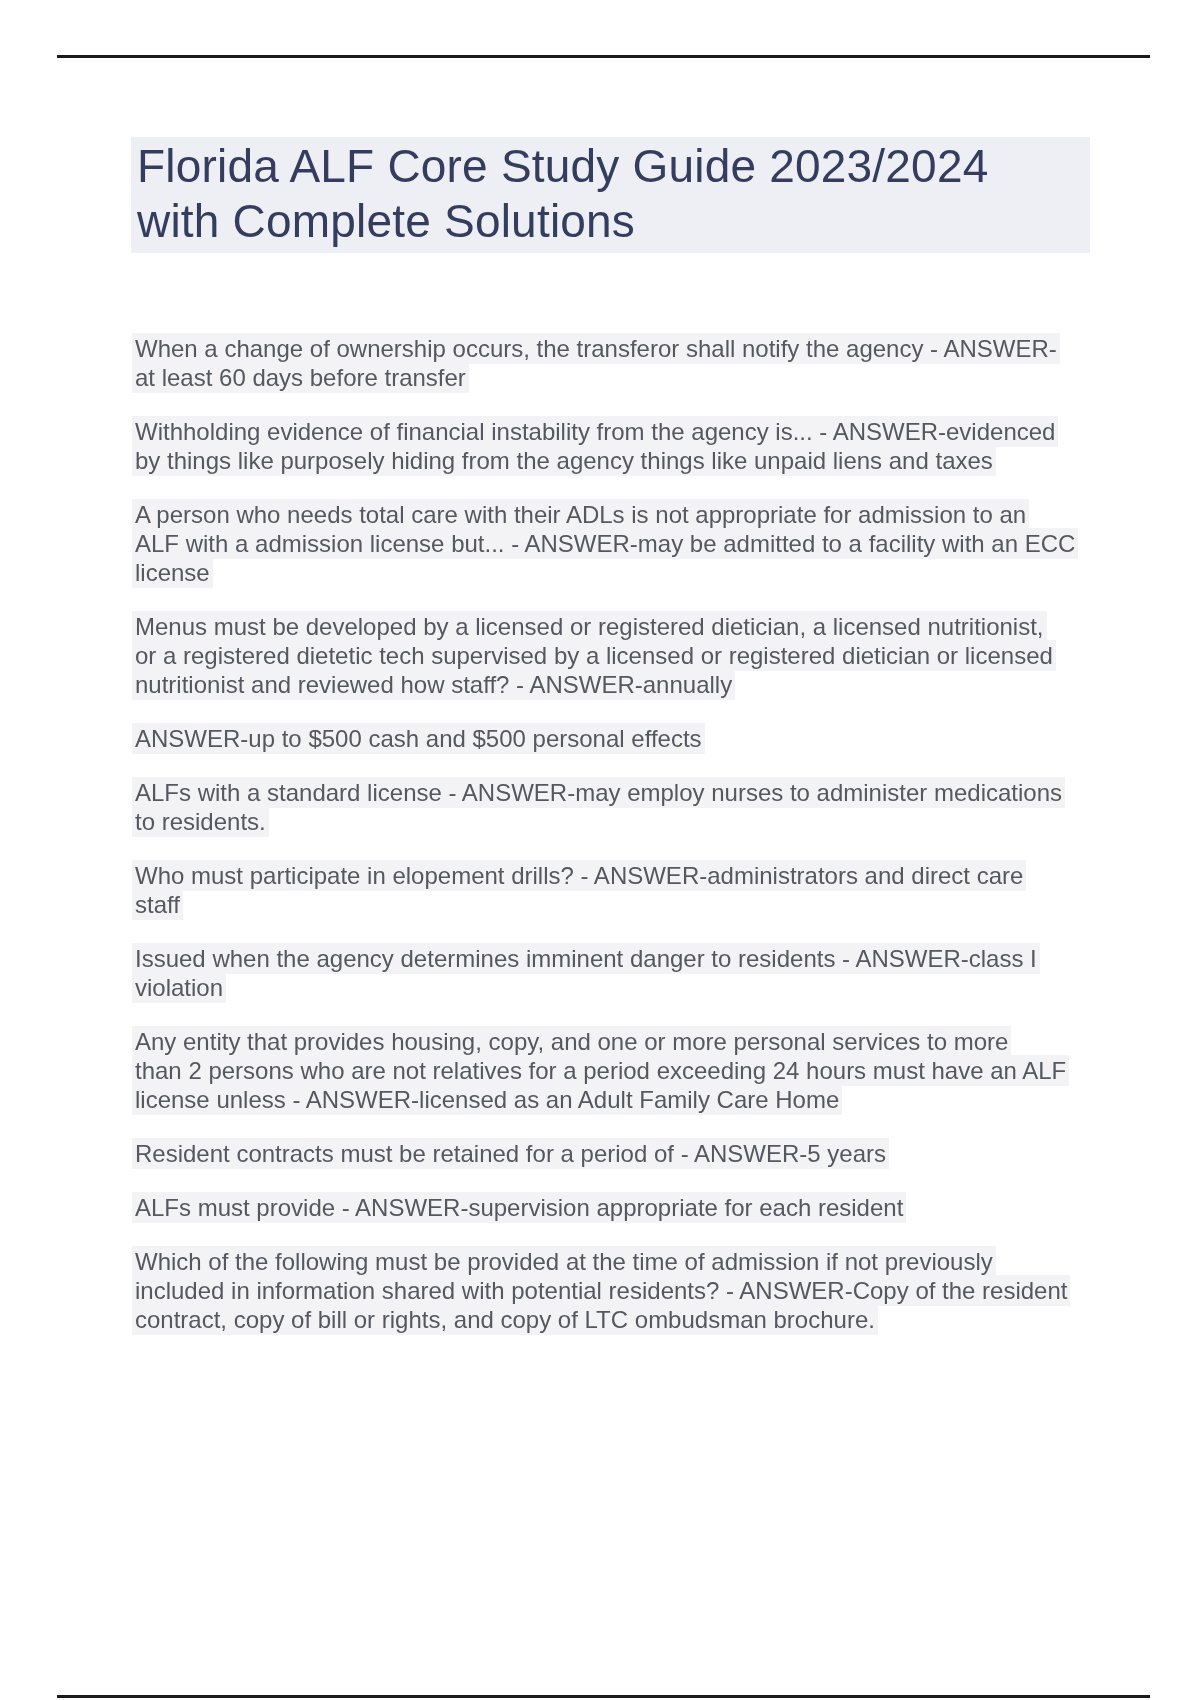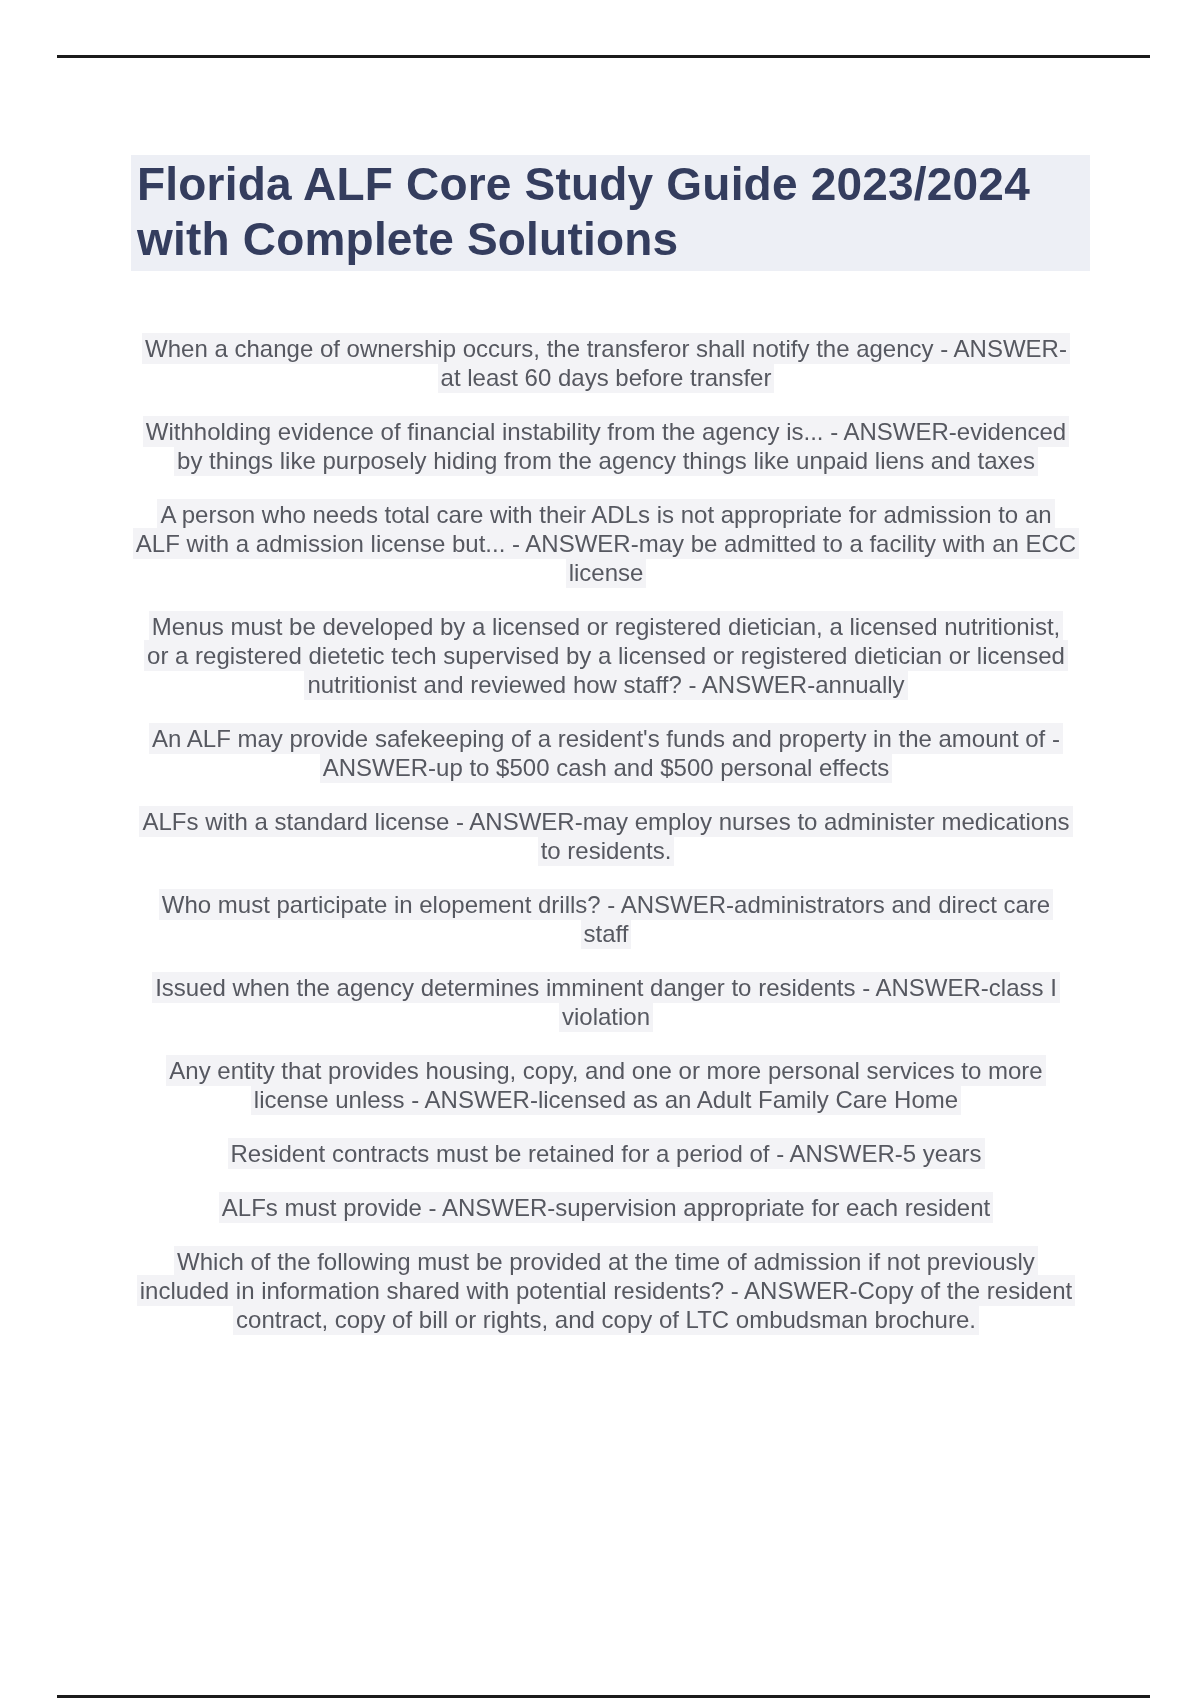--- a/index.html
+++ b/index.html
@@ -21,44 +21,44 @@
     width: 1093px;
     height: 3px;
     background: var(--rule-color, #1b1b1b);
   }
   .rule-top { top: 55px; }
   .rule-bottom { top: 1695px; }
 
   .title-block {
     position: absolute;
     left: 131px;
-    top: 155px;
+    top: 137px;
     width: 959px;
     padding: 2px 0 4px 6px;
     box-sizing: border-box;
     background: var(--title-hl, #edeff5);
     color: var(--title-color, #343d5e);
     font-size: 46px;
-    font-weight: bold;
+    font-weight: normal;
     line-height: 55px;
     letter-spacing: 0.2px;
     white-space: nowrap;
   }
 
   .content {
     position: absolute;
     left: 135px;
     top: 334px;
     width: 945px;
     font-size: 24px;
     line-height: 29px;
     color: var(--body-color, #565860);
   }
   .paragraph { margin: 0 0 25px 0; }
-  .line { white-space: nowrap; height: 29px; text-align: center; }
+  .line { white-space: nowrap; height: 29px; }
   .hl {
     background: var(--body-hl, #f3f3f6);
     padding: 2px 3px;
     margin-left: -3px;
   }
 </style>
 </head>
 <body>
 
 <div class="page">
@@ -82,37 +82,37 @@
         <div class="line"><span class="hl">A person who needs total care with their ADLs is not appropriate for admission to an</span></div>
         <div class="line"><span class="hl">ALF with a admission license but... - ANSWER-may be admitted to a facility with an ECC</span></div>
         <div class="line"><span class="hl">license</span></div>
       </div>
       <div class="paragraph">
         <div class="line"><span class="hl">Menus must be developed by a licensed or registered dietician, a licensed nutritionist,</span></div>
         <div class="line"><span class="hl">or a registered dietetic tech supervised by a licensed or registered dietician or licensed</span></div>
         <div class="line"><span class="hl">nutritionist and reviewed how staff? - ANSWER-annually</span></div>
       </div>
       <div class="paragraph">
-        <div class="line"><span class="hl">An ALF may provide safekeeping of a resident's funds and property in the amount of -</span></div>
         <div class="line"><span class="hl">ANSWER-up to $500 cash and $500 personal effects</span></div>
       </div>
       <div class="paragraph">
         <div class="line"><span class="hl">ALFs with a standard license - ANSWER-may employ nurses to administer medications</span></div>
         <div class="line"><span class="hl">to residents.</span></div>
       </div>
       <div class="paragraph">
         <div class="line"><span class="hl">Who must participate in elopement drills? - ANSWER-administrators and direct care</span></div>
         <div class="line"><span class="hl">staff</span></div>
       </div>
       <div class="paragraph">
         <div class="line"><span class="hl">Issued when the agency determines imminent danger to residents - ANSWER-class I</span></div>
         <div class="line"><span class="hl">violation</span></div>
       </div>
       <div class="paragraph">
         <div class="line"><span class="hl">Any entity that provides housing, copy, and one or more personal services to more</span></div>
+        <div class="line"><span class="hl">than 2 persons who are not relatives for a period exceeding 24 hours must have an ALF</span></div>
         <div class="line"><span class="hl">license unless - ANSWER-licensed as an Adult Family Care Home</span></div>
       </div>
       <div class="paragraph">
         <div class="line"><span class="hl">Resident contracts must be retained for a period of - ANSWER-5 years</span></div>
       </div>
       <div class="paragraph">
         <div class="line"><span class="hl">ALFs must provide - ANSWER-supervision appropriate for each resident</span></div>
       </div>
       <div class="paragraph">
         <div class="line"><span class="hl">Which of the following must be provided at the time of admission if not previously</span></div>

